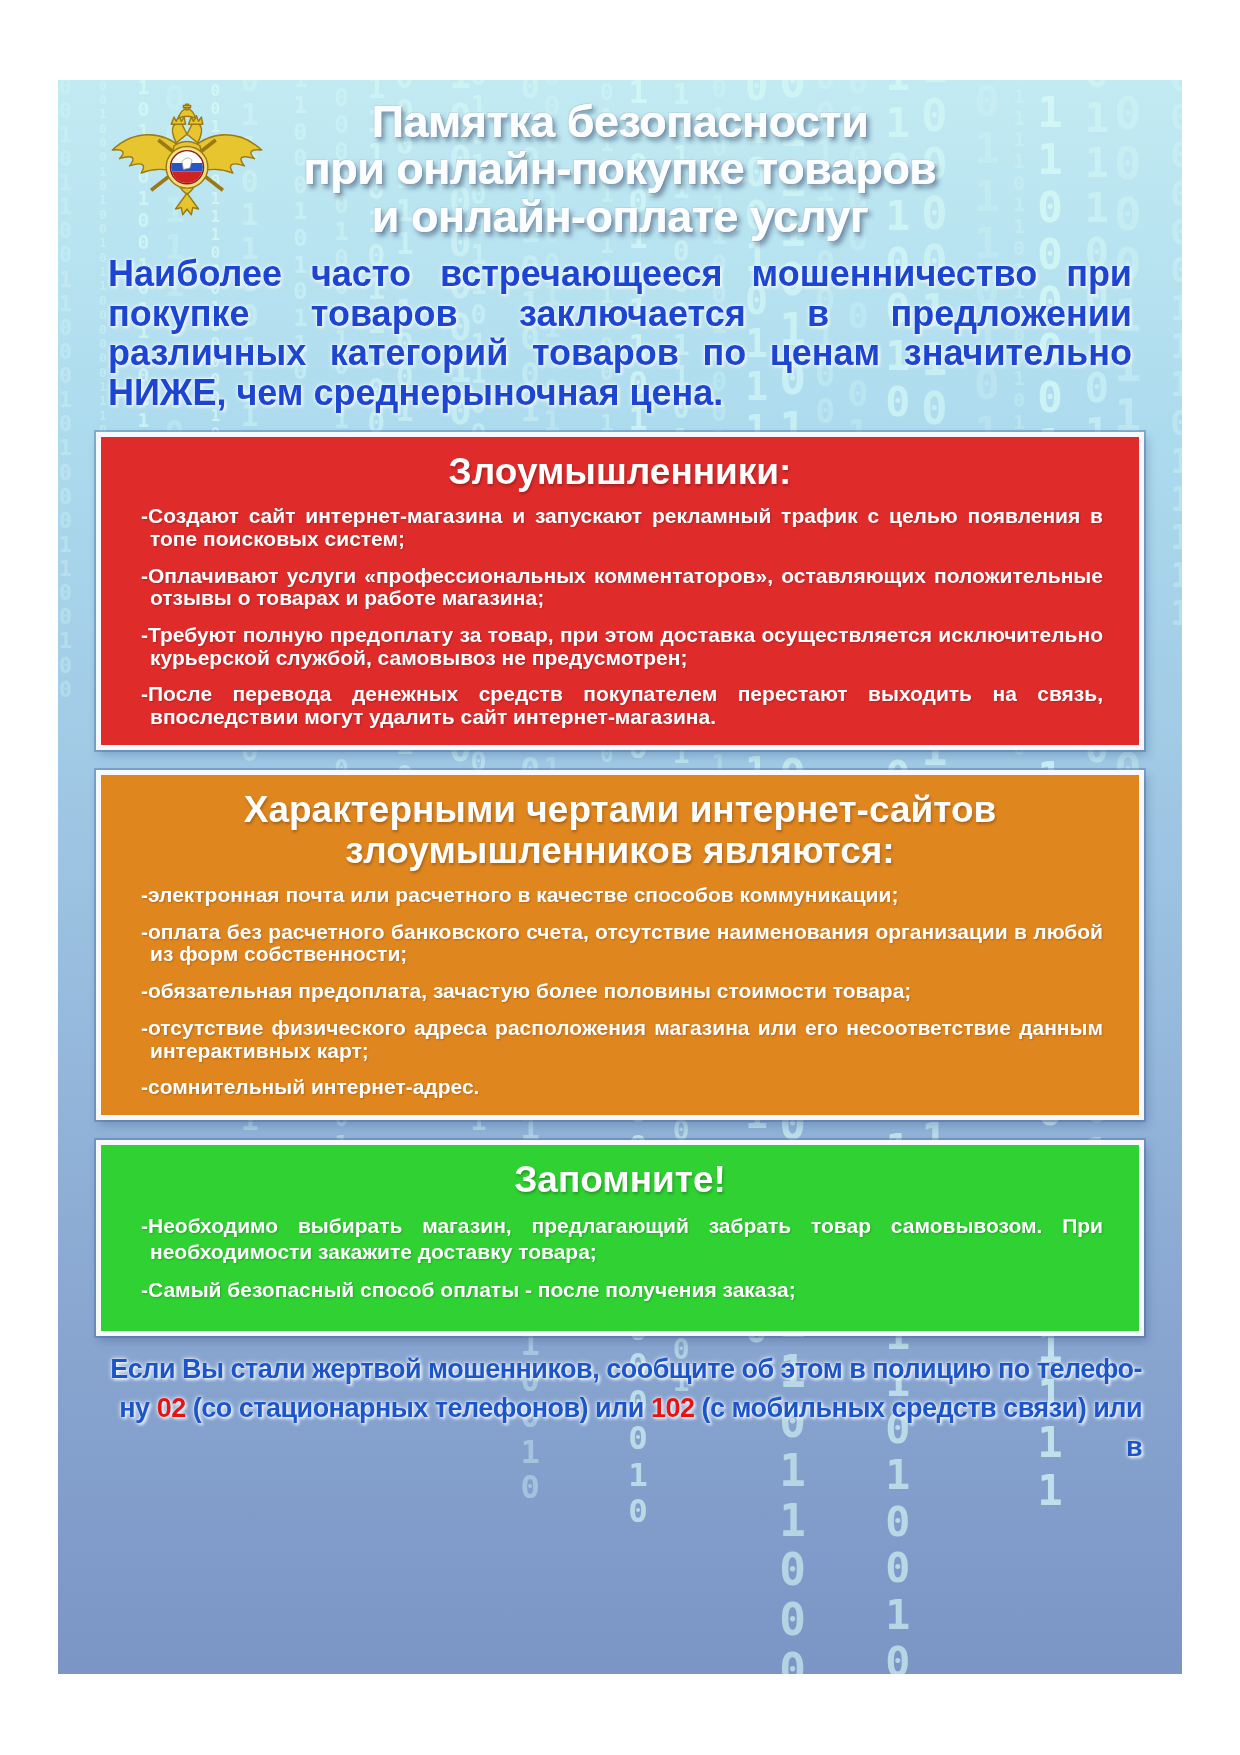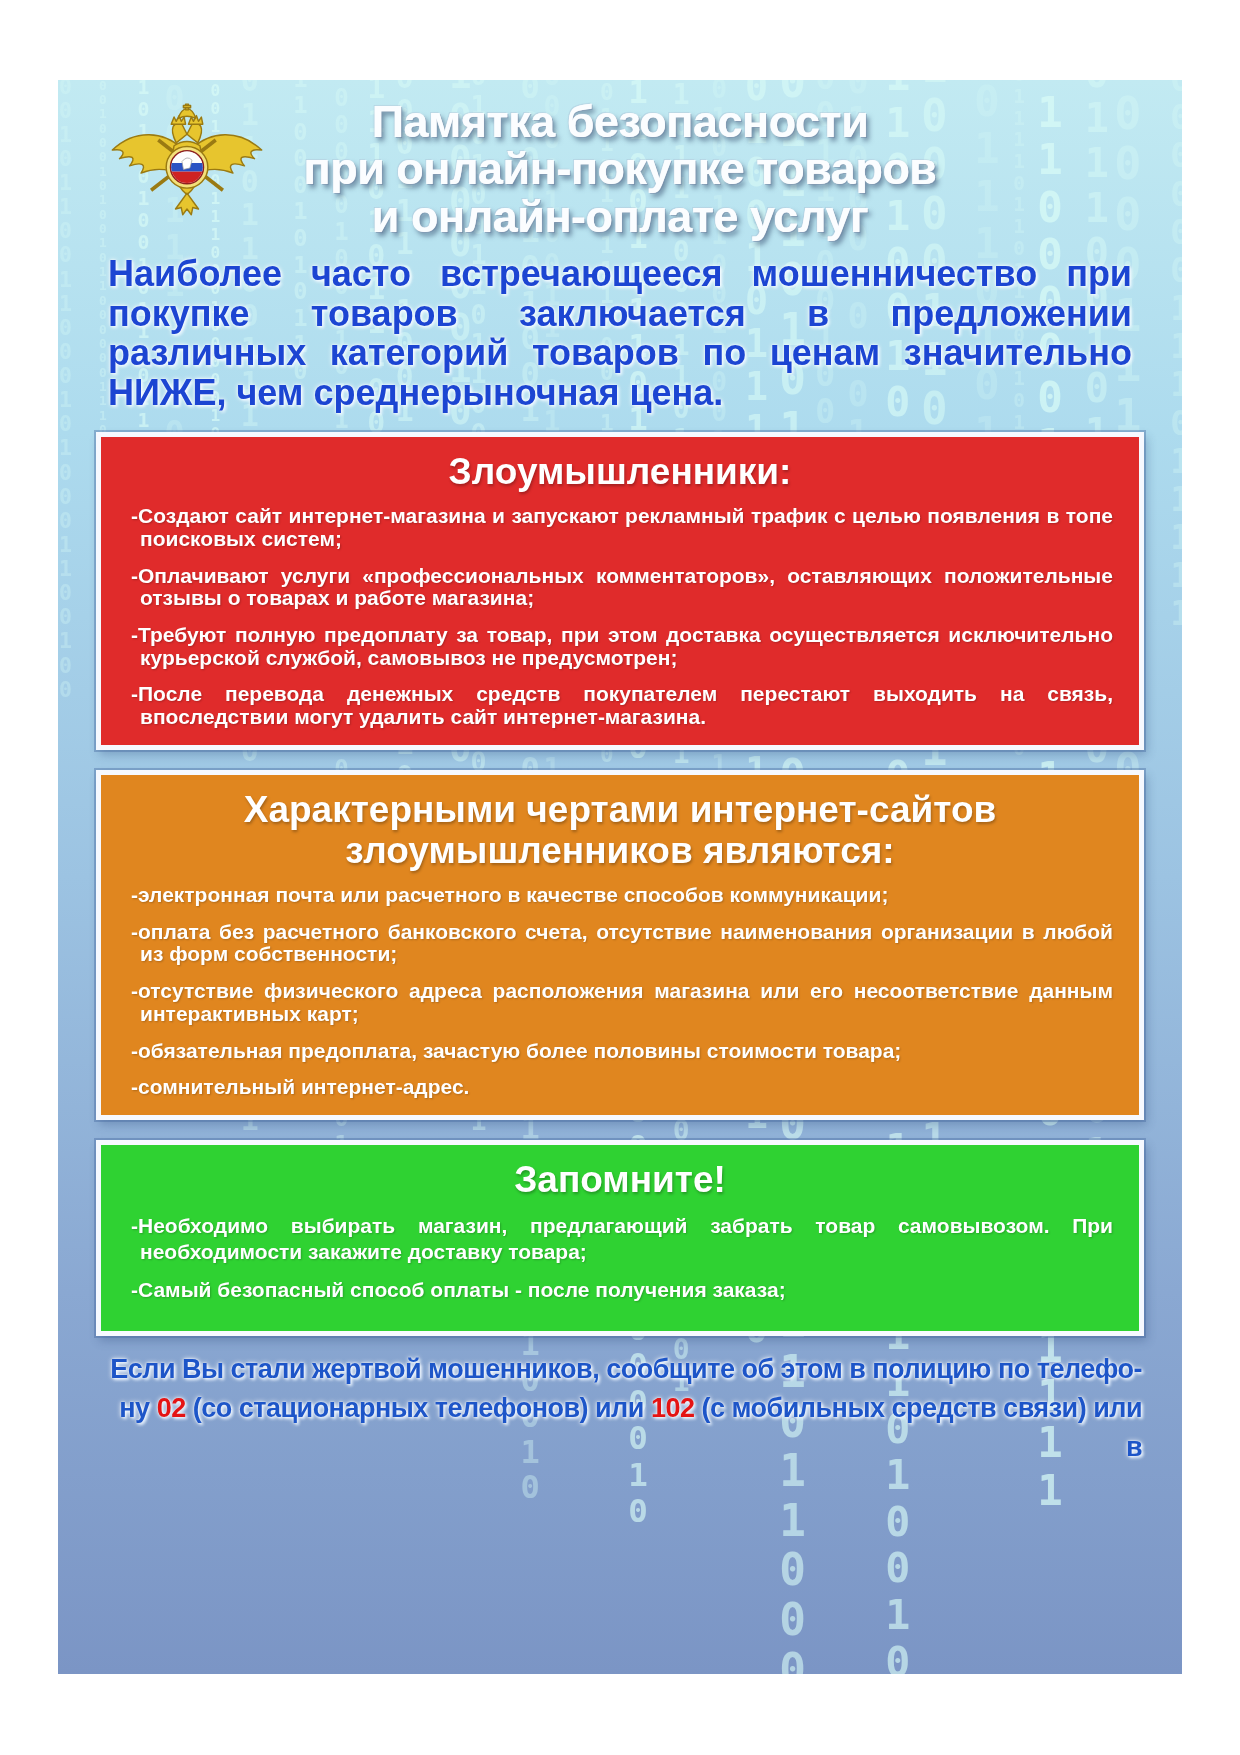--- a/index.html
+++ b/index.html
@@ -17,21 +17,21 @@
   .title{padding-top:18px;text-align:center;font-weight:bold;font-size:45px;line-height:1.05;
          color:#fbfdff;letter-spacing:-.5px;
          text-shadow:0 0 1px #fff,1px 1px 0 rgba(104,126,158,.55),
                      -1px -1px 0 rgba(160,180,205,.35),3px 4px 5px rgba(43,66,100,.55)}
 
   .intro{margin:8px 50px 0;text-align:justify;font-weight:bold;font-size:36px;line-height:1.1;
          color:#1c45d2;
          text-shadow:0 0 5px rgba(255,255,255,.95),0 0 2px rgba(255,255,255,.9),
                      2px 2px 3px rgba(230,245,255,.9)}
 
-  .box{margin:20px 38px 4px;border:5px solid #f6f9ff;padding:12px 26px 16px;color:#fff;
+  .box{margin:20px 38px 4px;border:5px solid #f6f9ff;padding:12px 36px 16px;color:#fff;
        box-shadow:0 0 0 2px rgba(70,105,160,.4),3px 5px 9px rgba(40,70,120,.3)}
   .box-title{text-align:center;font-size:37px;font-weight:bold;line-height:1.13;margin:2px 0 12px;
              text-shadow:1px 2px 3px rgba(0,0,0,.28)}
   .item{font-size:21px;font-weight:bold;text-align:justify;line-height:1.08;margin:0 0 14px;
         padding-left:13px;text-indent:-9px;text-shadow:1px 1px 2px rgba(0,0,0,.22)}
   .item:last-child{margin-bottom:0}
   .box.green .item{line-height:1.24;margin-bottom:12px}
 
   .footer{margin:14px 40px 0;text-align:right;font-weight:bold;font-size:27px;
           letter-spacing:-.5px;line-height:1.45;color:#1d55c8;
@@ -975,22 +975,22 @@
         <p class="item">-После перевода денежных средств покупателем перестают выходить на связь, впоследствии могут удалить сайт интернет-магазина.</p>
       </div>
 
       <div class="box" style="background: rgb(224, 134, 31);">
         <div class="box-title">
           <div>Характерными чертами интернет-сайтов</div>
           <div>злоумышленников являются:</div>
         </div>
         <p class="item">-электронная почта или расчетного в качестве способов коммуникации;</p>
         <p class="item">-оплата без расчетного банковского счета, отсутствие наименования организации в любой из форм собственности;</p>
+        <p class="item">-обязательная предоплата, зачастую более половины стоимости товара;</p>
         <p class="item">-отсутствие физического адреса расположения магазина или его несоответствие данным интерактивных карт;</p>
-        <p class="item">-обязательная предоплата, зачастую более половины стоимости товара;</p>
         <p class="item">-сомнительный интернет-адрес.</p>
       </div>
 
       <div class="box green" style="background: rgb(47, 210, 50);">
         <div class="box-title">Запомните!</div>
         <p class="item">-Необходимо выбирать магазин, предлагающий забрать товар самовывозом. При необходимости закажите доставку товара;</p>
         <p class="item">-Самый безопасный способ оплаты - после получения заказа;</p>
       </div>
 
       <div class="footer">

